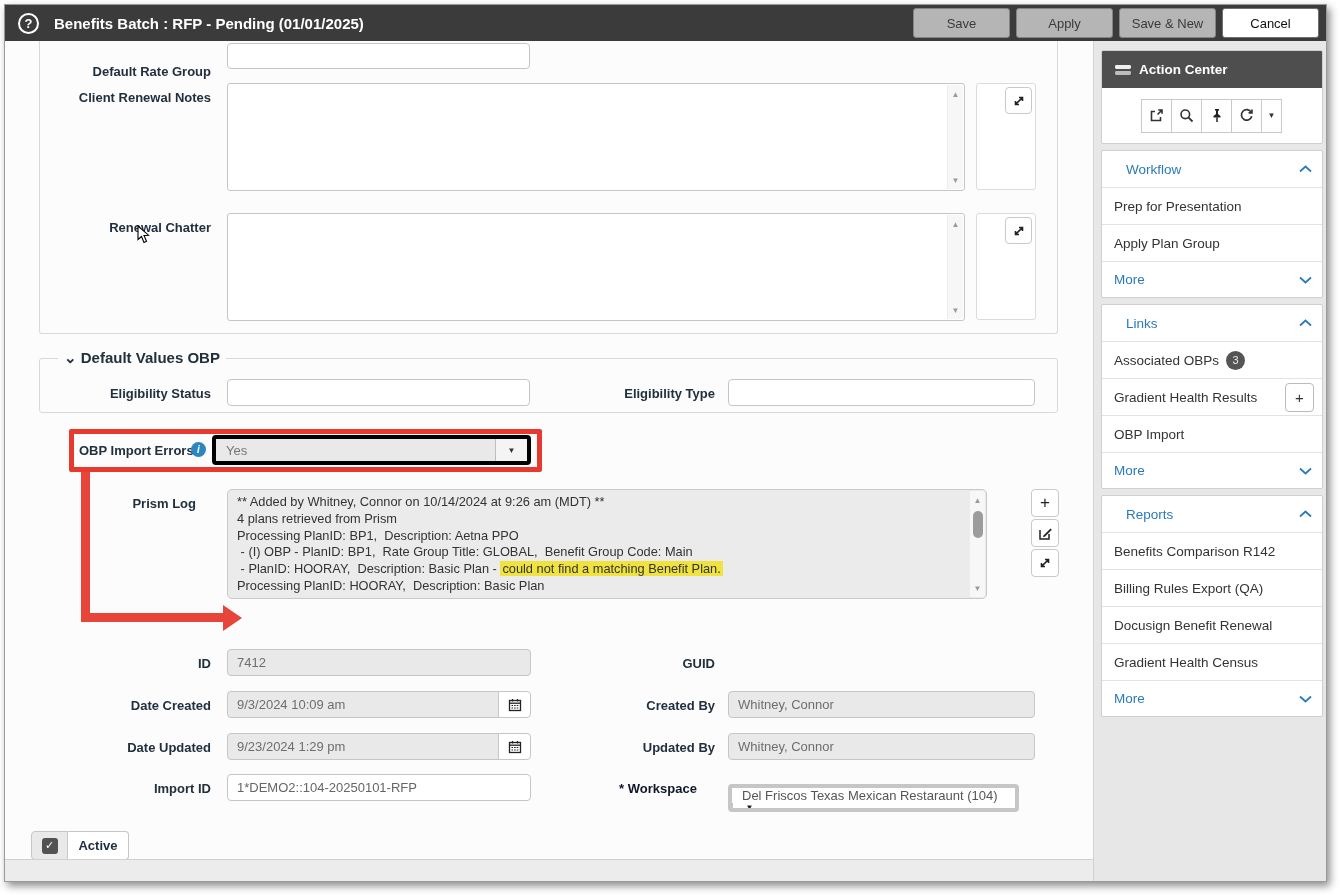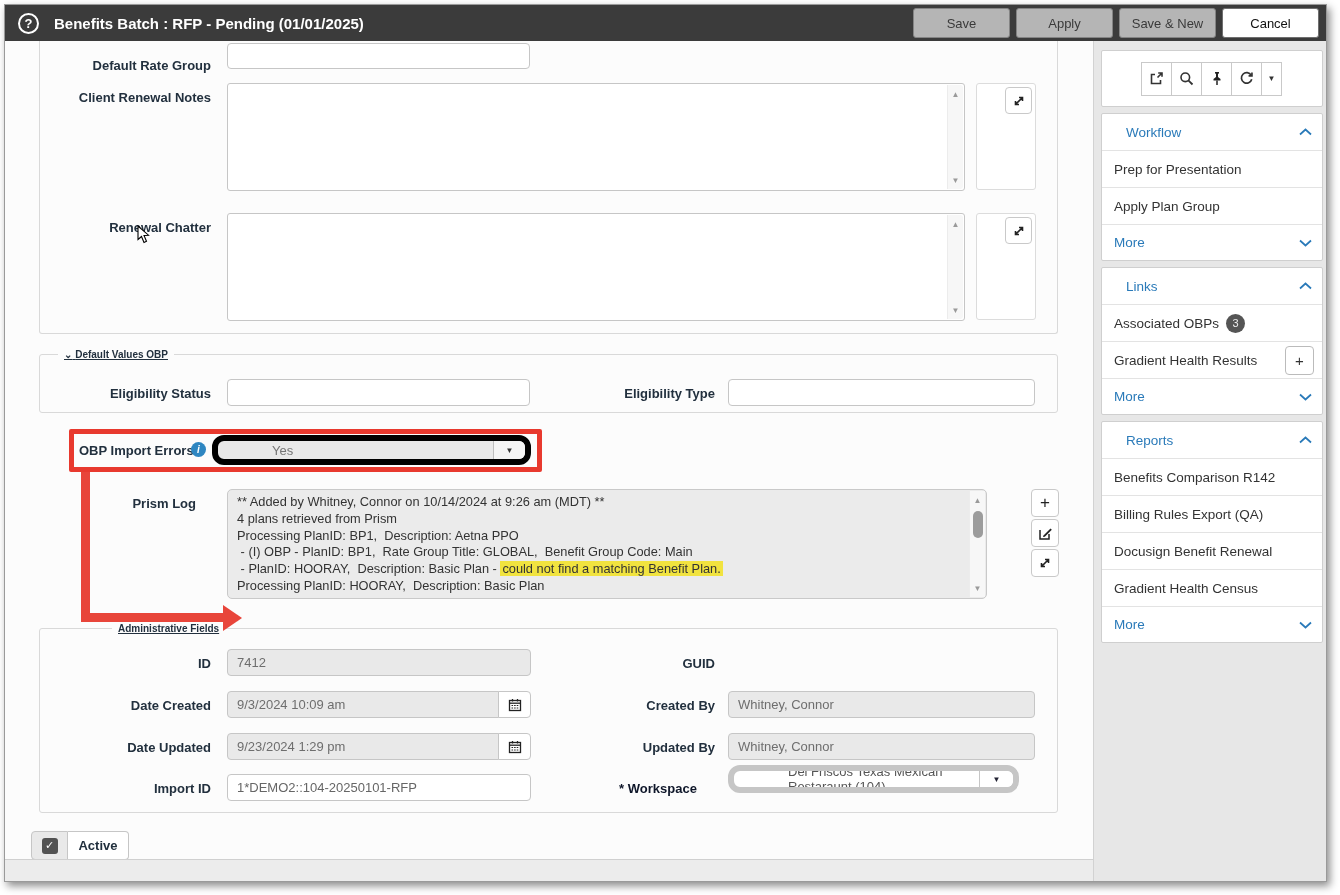--- a/index.html
+++ b/index.html
@@ -41,33 +41,33 @@
   .scr-up { top:2px; } .scr-dn { bottom:2px; }
   .scr-thumb { position:absolute; left:3px; top:20px; width:10px; height:27px; background:#9c9c9c;
                border-radius:5px; cursor:pointer; }
 
   .side-panel { position:absolute; width:60px; height:107px; background:#fff;
                 border:1px solid #dcdcdc; border-radius:3px; }
   .icon-btn { position:absolute; width:27px; height:27px; background:#fff; border:1px solid #c9c9c9;
               border-radius:4px; display:flex; align-items:center; justify-content:center; cursor:pointer; }
 
   fieldset.fs { position:absolute; border:1px solid #d9d9d9; border-radius:3px; margin:0; padding:0; }
-  fieldset.fs legend { font-size:10px; font-weight:bold; color:#22303e; padding:0 6px;text-decoration:underline; }
+  fieldset.fs legend { font-size:15px; font-weight:bold; color:#22303e; padding:0 6px; }
   .top-box { position:absolute; left:34px; top:-6px; width:1019px; height:299px;
              border:1px solid #d9d9d9; border-top:none; border-radius:0 0 3px 3px; }
 
   
   .red-box { position:absolute; left:64px; top:388px; width:473px; height:43px;
              border:5px solid #e8392e; border-radius:2px; z-index:3; }
   .red-seg { position:absolute; background:#e8453a; z-index:3; }
   .red-head { position:absolute; width:0; height:0; border-top:13px solid transparent;
               border-bottom:13px solid transparent; border-left:19px solid #e8453a; z-index:3; }
 
-  .combo { position:absolute; display:flex; border:6px solid #000000; border-radius:12px;
-           overflow:hidden; background:#e9e9e9;padding-left:44px; }
+  .combo { position:absolute; display:flex; border:4px solid #000000; border-radius:4px;
+           overflow:hidden; background:#e9e9e9; }
   .combo .val { flex:1; font-size:13px; color:#767676; padding:0 10px; display:flex; align-items:center; }
   .combo .dd { width:32px; background:#f4f4f4; border-left:1px solid #bdbdbd; display:flex;
                align-items:center; justify-content:center; color:#333; font-size:8px; cursor:pointer; }
   .combo.white { background:#fff; }
   .combo.white .val { color:#555; }
 
   .log { position:absolute; left:222px; top:448px; width:760px; height:110px; background:#ebebeb;
          border:1px solid #c9c9c9; border-radius:5px; font-size:12.8px; color:#333;
          padding:4px 24px 4px 9px; line-height:16.8px; overflow:hidden; }
   .log-line { white-space:pre-wrap; }
@@ -131,21 +131,21 @@
       <button class="tb-btn">Apply</button>
       <button class="tb-btn">Save &amp; New</button>
       <button class="tb-btn cancel">Cancel</button>
     </div>
   </div>
 
   <div class="main">
 
     <div class="top-box"></div>
 
-    <div class="lbl" style="left:40px; top:17px; width:166px;">Default Rate Group</div>
+    <div class="lbl" style="left:40px; top:23px; width:166px;">Default Rate Group</div>
     <input class="inp" style="left: 222px; top: 2px; width: 303px; height: 26px;" value="">
 
     <div class="lbl" style="left:28px; top:49px; width:178px;">Client Renewal Notes</div>
     <div class="ta" style="left:222px; top:42px; width:738px; height:108px;">
       <div class="scrollcol">
         <div class="scr-up">▲</div>
         <div class="scr-dn">▼</div>
       </div>
     </div>
     <div class="side-panel" style="left:971px; top:42px;">
@@ -218,23 +218,20 @@
           <path d="M5.5 9.5 L12.5 2.5 L13.8 3.8 L6.8 10.8 L5 11 Z" fill="#222"></path>
         </svg>
       </div>
       <div class="icon-btn" style="width:28px; height:28px;">
         <svg class="ic" width="14" height="14" viewBox="0 0 14 14">
           <path d="M3.5 10.5 L10.5 3.5 M7 3.5 h3.5 v3.5 M7 10.5 h-3.5 v-3.5" fill="none" stroke="#222" stroke-width="1.6"></path>
         </svg>
       </div>
     </div>
 
-    <fieldset class="fs" style="left:34px; top:582px; width:1019px; height:190px;">
-      <legend style="margin-left:72px;">Administrative Fields</legend>
-    </fieldset>
 
     <div class="lbl" style="left:120px; top:615px; width:86px;">ID</div>
     <input class="inp ro" style="left: 222px; top: 608px; width: 304px; height: 27px;" readonly="" value="7412">
 
     <div class="lbl" style="left:600px; top:615px; width:110px;">GUID</div>
 
     <div class="lbl" style="left:100px; top:657px; width:106px;">Date Created</div>
     <input class="inp ro" style="left: 222px; top: 650px; width: 272px; height: 27px; border-radius: 4px 0px 0px 4px;" readonly="" value="9/3/2024 10:09 am">
     <div class="cal-btn" style="left:493px; top:650px;">
       <svg class="ic" width="14" height="14" viewBox="0 0 14 14">
@@ -263,41 +260,48 @@
       </svg>
     </div>
 
     <div class="lbl" style="left:596px; top:699px; width:114px;">Updated By</div>
     <input class="inp ro" style="left: 723px; top: 692px; width: 307px; height: 27px;" readonly="" value="Whitney, Connor">
 
     <div class="lbl" style="left:126px; top:740px; width:80px;">Import ID</div>
     <input class="inp" style="left: 222px; top: 733px; width: 304px; height: 27px; color: rgb(102, 102, 102);" value="1*DEMO2::104-20250101-RFP">
 
     <div class="lbl req" style="left:596px; top:740px; width:114px;"><span>*</span> <span>Workspace</span></div>
-    <div class="combo white" style="left:723px; top:724px; width:291px; height:28px; border-color:#c6c6c6;">
+    <div class="combo white" style="left:723px; top:743px; width:291px; height:28px; border-color:#c6c6c6;flex-direction:column;">
       <div class="val">Del Friscos Texas Mexican Restaraunt (104)</div>
       <div class="dd" style="width:34px; background:#fff; border-left:1px solid #c6c6c6; color:#223;">▼</div>
     </div>
 
     <div class="active-group">
       <div class="chk-addon">
         <div class="chk">
             <span>✓</span>
           </div>
       </div>
       <div class="chk-label">Active</div>
     </div>
   </div>
 
   <div class="bottomstrip"></div>
 
   <div class="rail">
     <div class="ac-col">
 
       <div class="card">
+        <div class="ac-header">
+          <svg class="ic" width="16" height="12" viewBox="0 0 16 12">
+            <rect x="0" y="1" width="16" height="4" rx="1.4" fill="#f0f0f0"></rect>
+            <rect x="0" y="7" width="16" height="4" rx="1.4" fill="#bdbdbd"></rect>
+          </svg>
+          <span class="ac-title">Action Center</span>
+        </div>
         <div class="ac-toolbar">
           <div class="ac-tool">
             <svg class="ic" width="15" height="15" viewBox="0 0 15 15">
               <path d="M6 3.5 H2.5 v9 h9 V9" fill="none" stroke="#333" stroke-width="1.6"></path>
               <path d="M8.5 6.5 L13 2 M9.2 2 h3.8 v3.8" fill="none" stroke="#333" stroke-width="1.6"></path>
             </svg>
           </div>
           <div class="ac-tool">
             <svg class="ic" width="15" height="15" viewBox="0 0 15 15">
               <circle cx="6.3" cy="6.3" r="4.3" fill="none" stroke="#333" stroke-width="1.6"></circle>
@@ -351,20 +355,23 @@
         <div class="row-item">
           <span>Associated OBPs</span>
           <span class="badge">3</span>
         </div>
         <div class="row-item">
           <span class="t">Gradient Health Results</span>
           <div class="mini-plus">
               <span>+</span>
             </div>
         </div>
+        <div class="row-item">
+          <span class="t">OBP Import</span>
+        </div>
         <div class="row-more">
           <span class="t">More</span>
           <svg class="ic" width="13" height="8" viewBox="0 0 13 8">
             <polyline points="1,1.5 6.5,6.5 12,1.5" fill="none" stroke="#2a7ab9" stroke-width="1.7"></polyline>
           </svg>
         </div>
       </div>
 
       <div class="card">
         <div class="sec-hdr">

